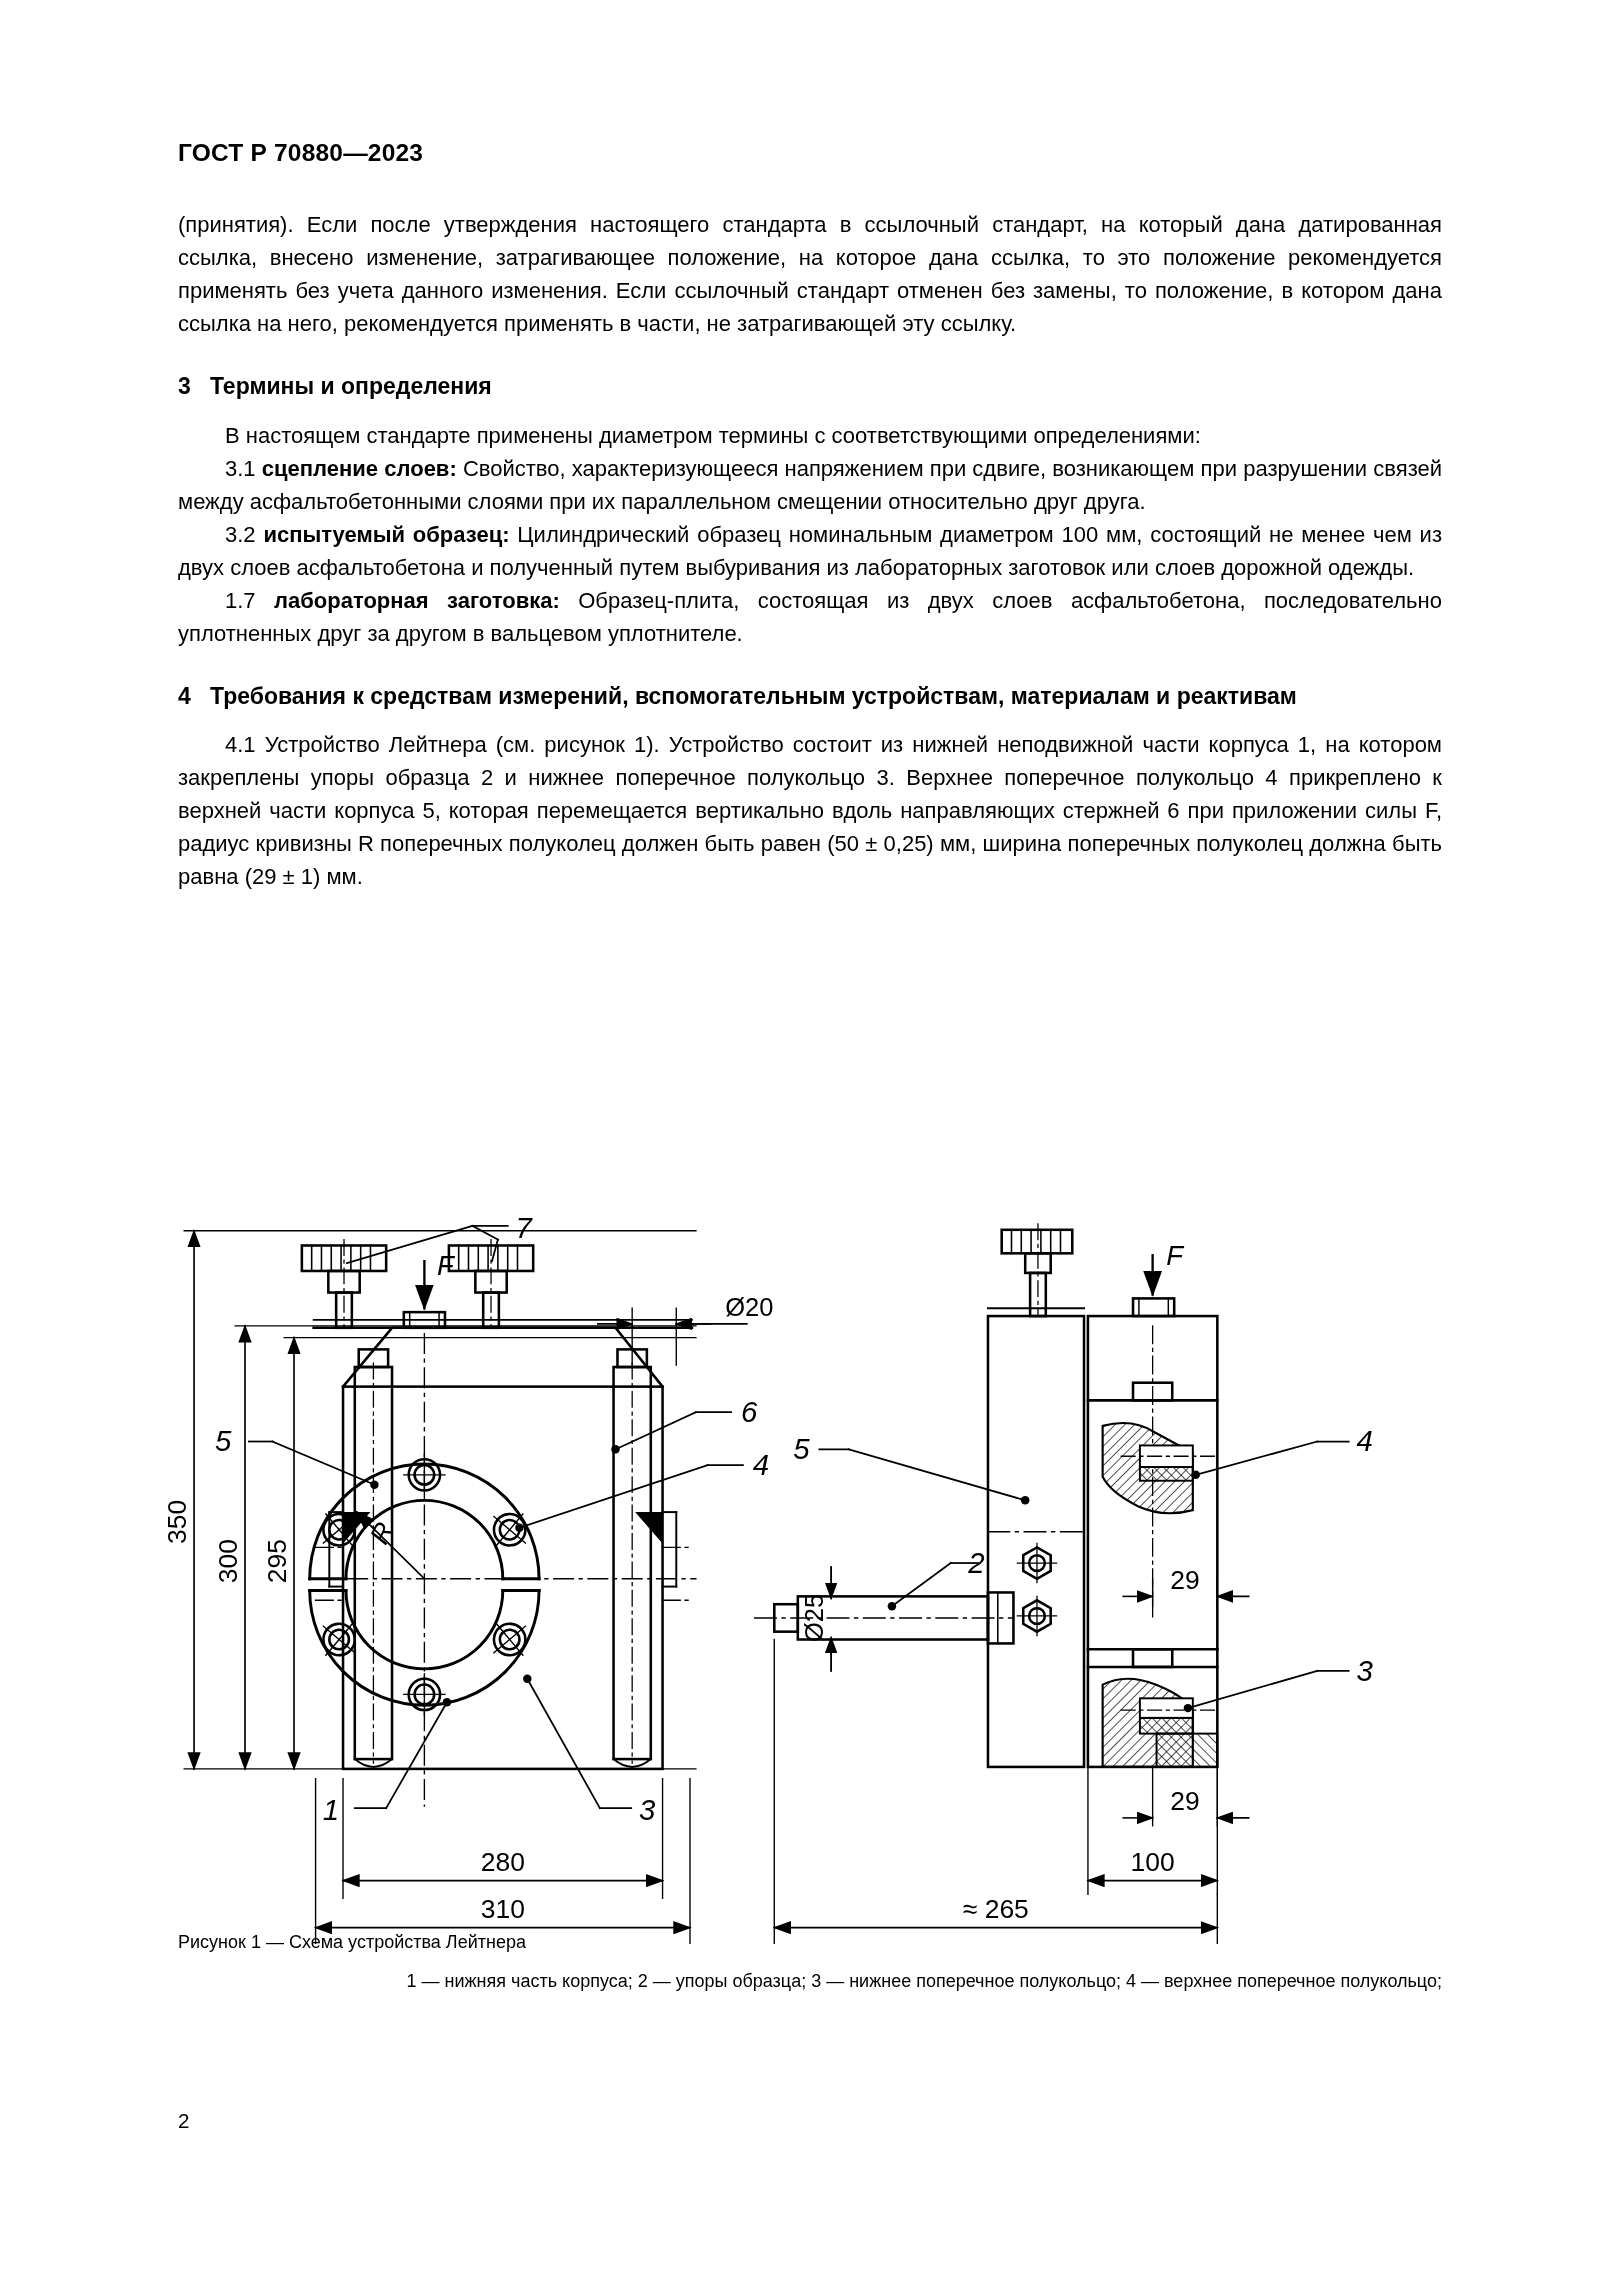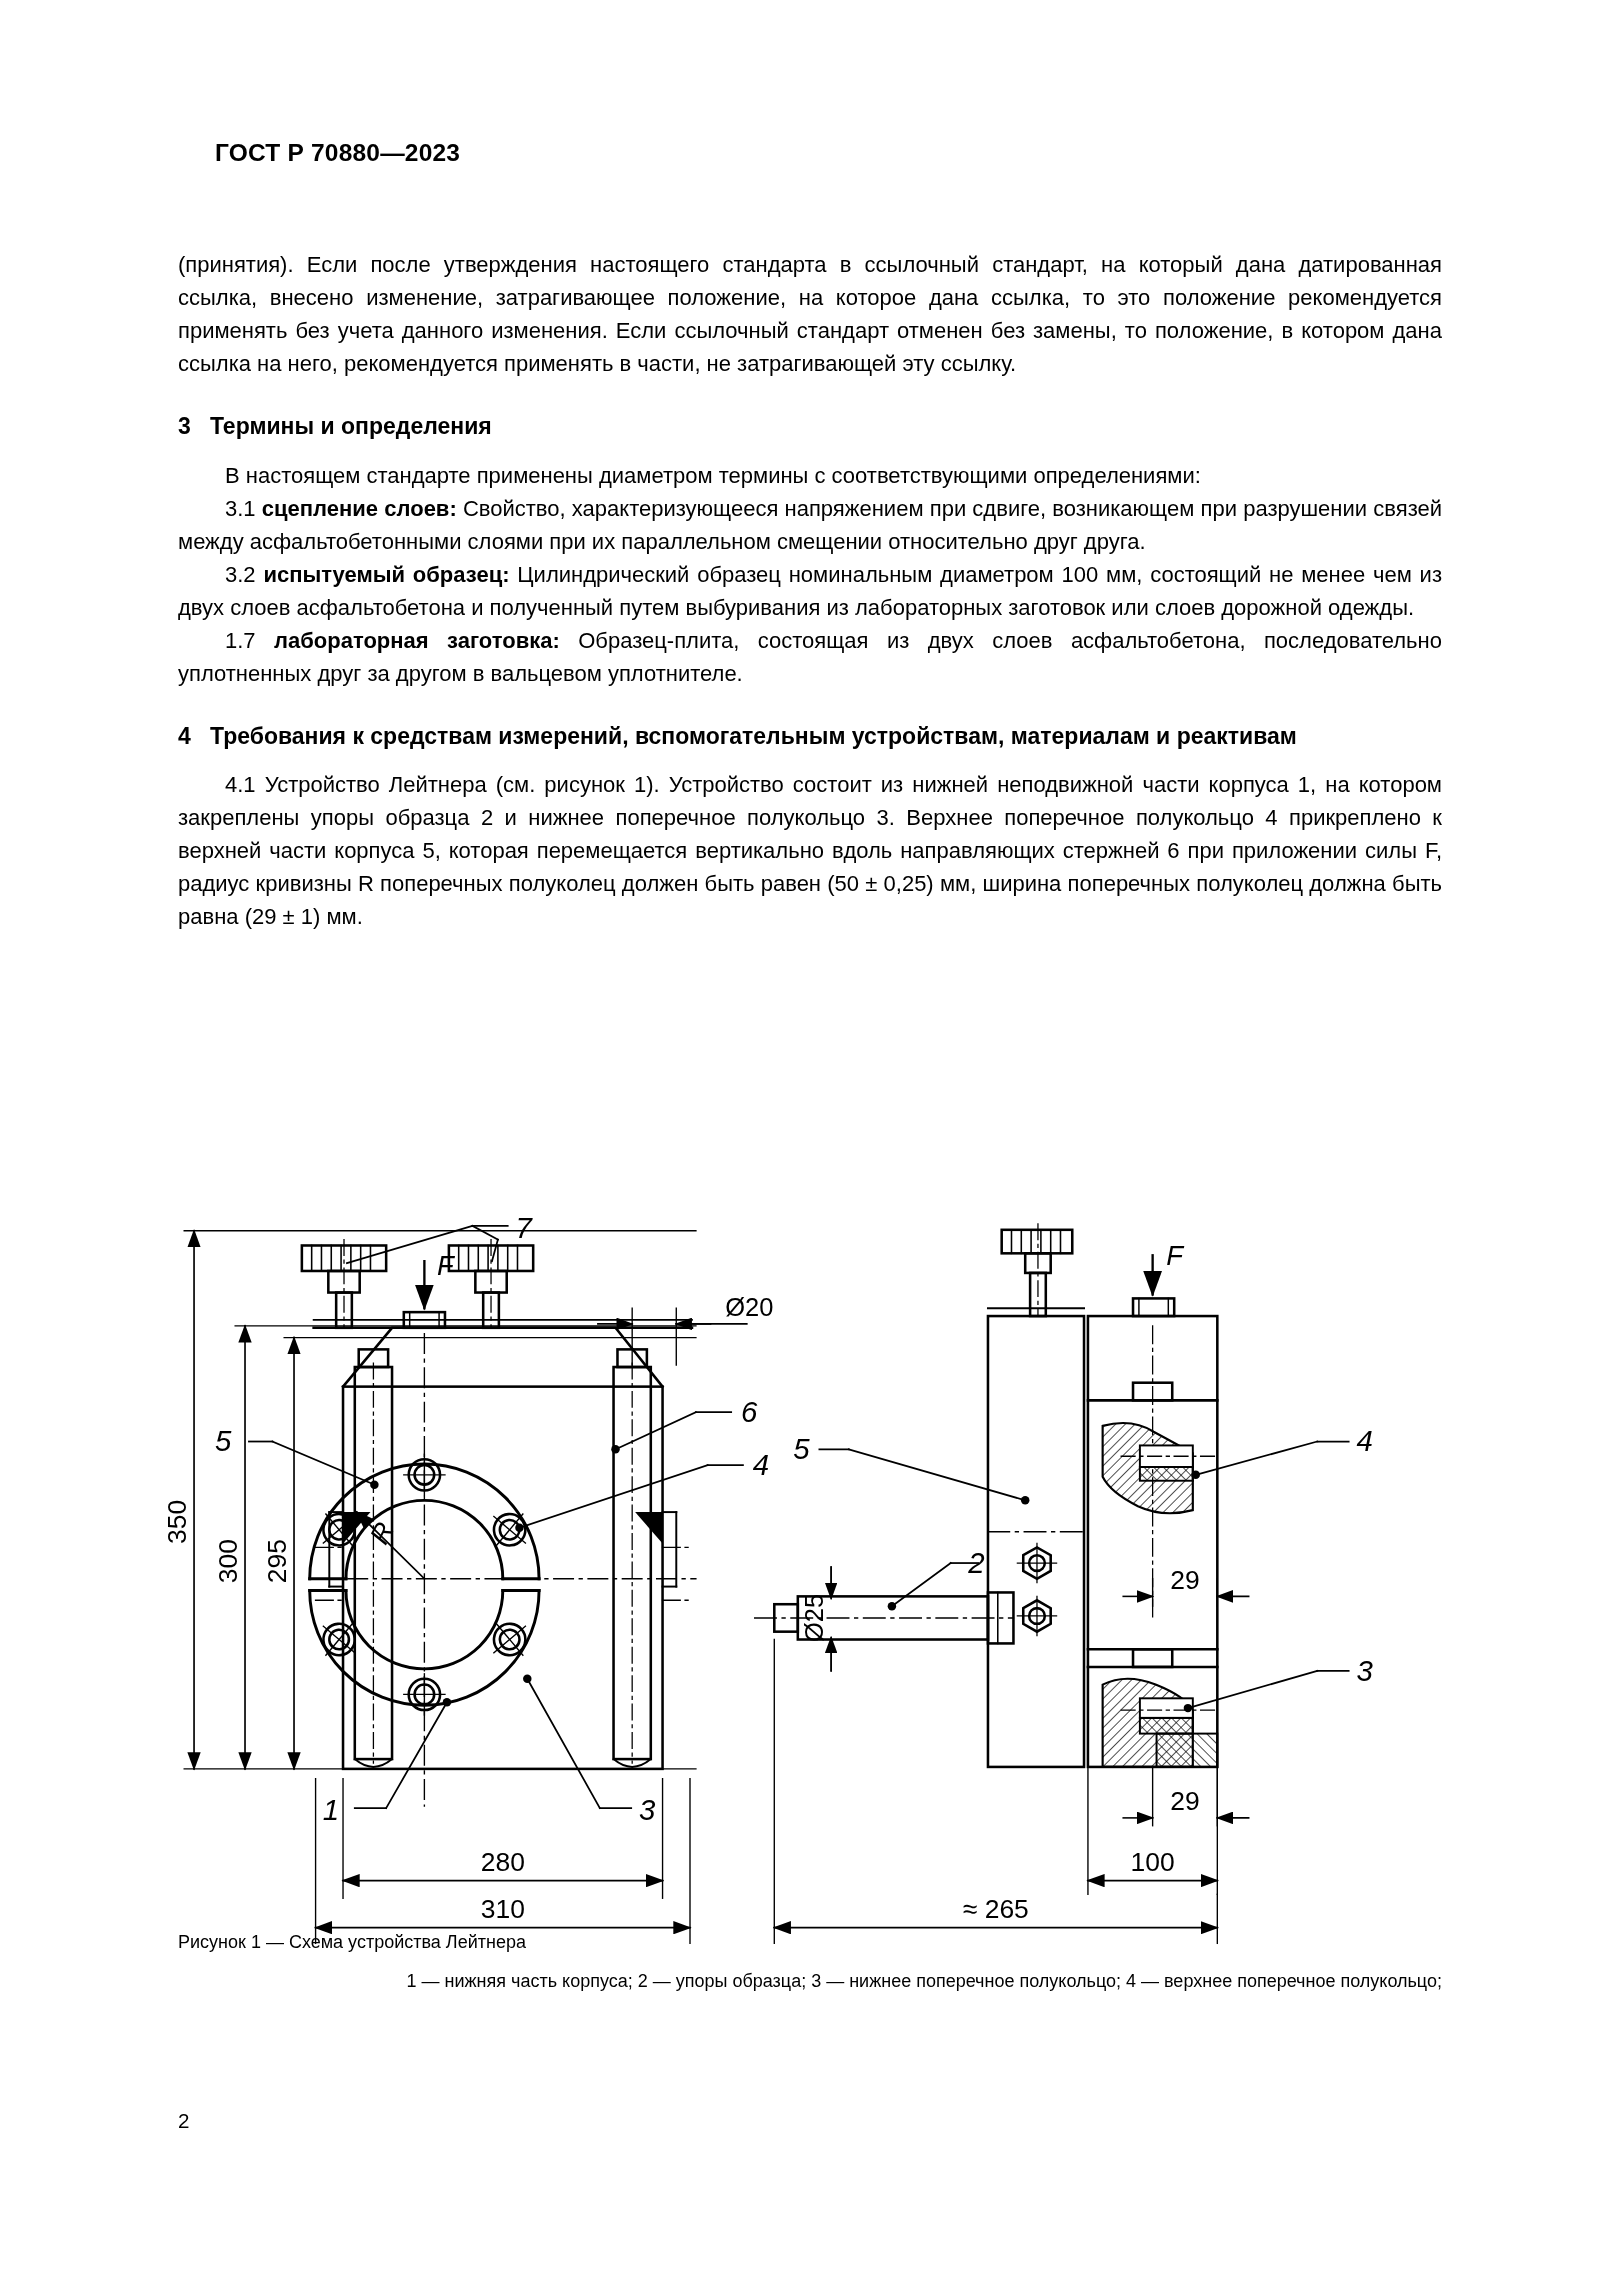--- a/index.html
+++ b/index.html
@@ -23,30 +23,28 @@
   }
 
   
   .doc-header {
     position: absolute;
     left: 178px;
     top: 139px;
     font-size: 24.5px;
     font-weight: bold;
     letter-spacing: 0.2px;
-    margin-left: 37px;
   }
 
   
   .body-col {
     position: absolute;
     left: 178px;
     top: 208px;
     width: 1264px;
-    margin-top: 40px;
   }
   p.para {
     margin: 0;
     font-size: 22px;
     line-height: 33px;
     text-align: justify;
     text-justify: inter-word;
     hyphens: manual;
   }
   p.para.indent { text-indent: 47px; }

